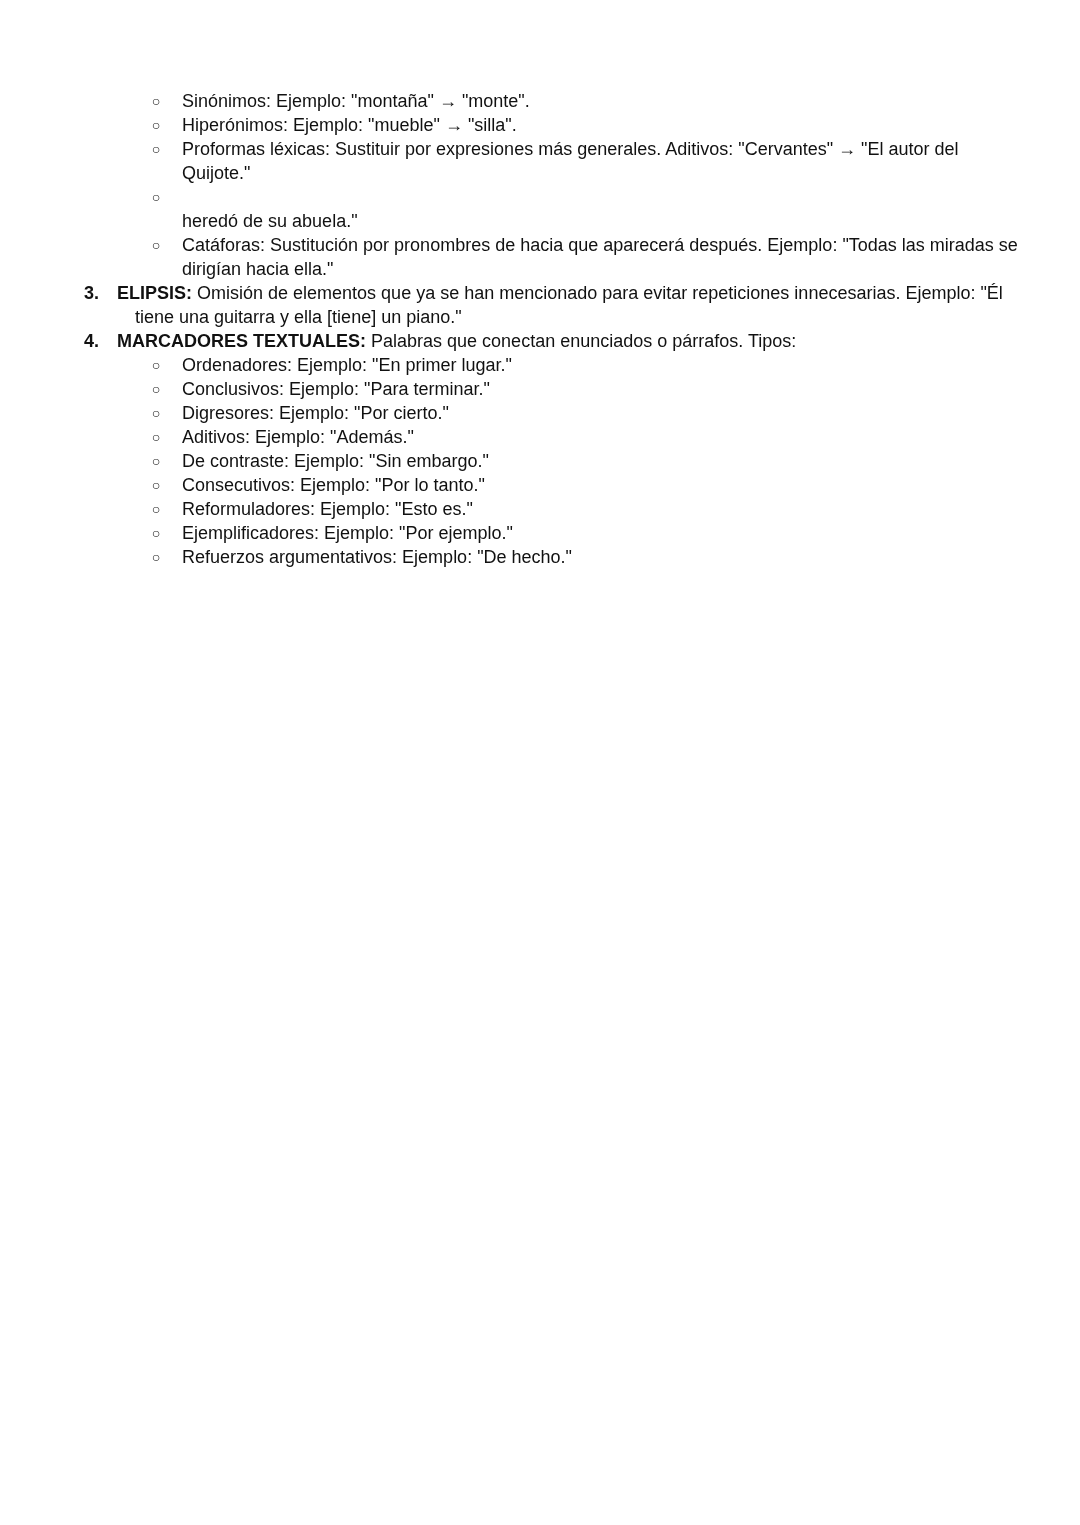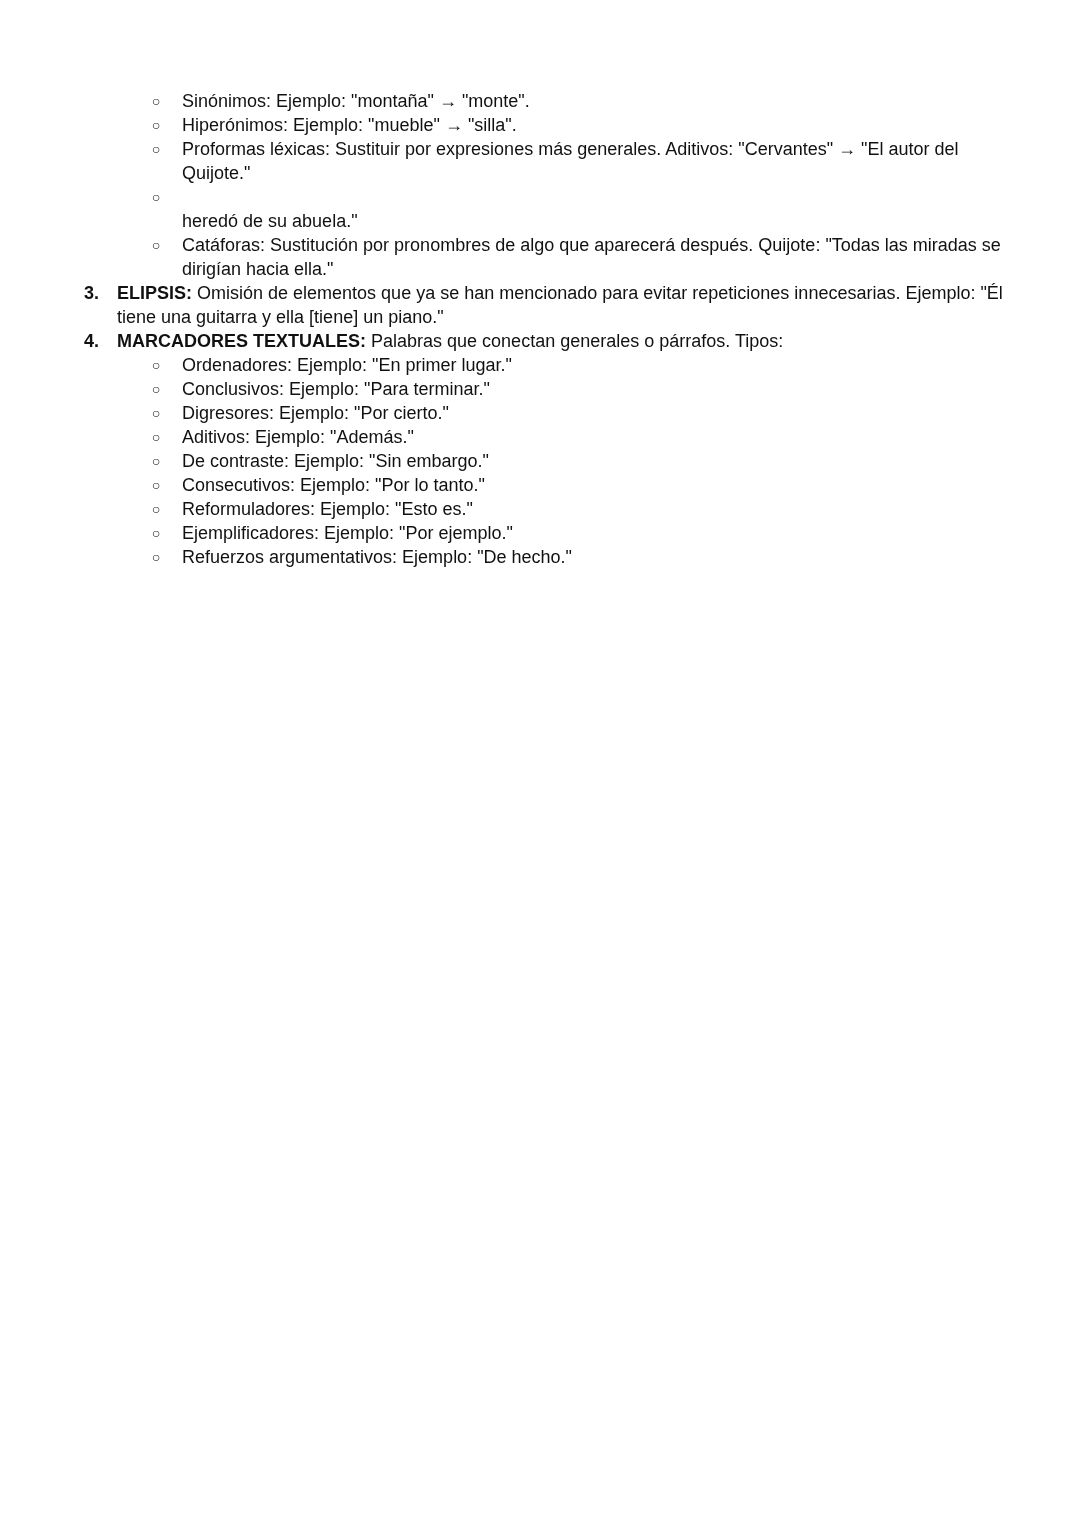--- a/index.html
+++ b/index.html
@@ -17,21 +17,21 @@
     .sub-bullet {
       position: absolute; left: 149px; top: 0;
       width: 14px; text-align: center; font-size: 14px; color: #222;
     }
     .sub-text { position: absolute; left: 182px; top: 0; }
     .num {
       position: absolute; left: 84px; top: 0; font-weight: bold;
     }
     .main-text { position: absolute; left: 117px; top: 0; }
     .cont-sub { position: absolute; left: 182px; top: 0; }
-    .cont-main { position: absolute; left: 117px; top: 0; }
+    .cont-main { position: absolute; left: 135px; top: 0; }
     b { font-weight: bold; }
   </style>
 </head>
 <body>
 
 <div class="page">
 
   <div class="line">
     <span class="sub-bullet">○</span>
     <span class="sub-text">Sinónimos: Ejemplo: "montaña" → "monte".</span>
@@ -48,37 +48,37 @@
     <span class="cont-sub">Quijote."</span>
   </div>
   <div class="line">
     <span class="sub-bullet">○</span>
   </div>
   <div class="line">
     <span class="cont-sub">heredó de su abuela."</span>
   </div>
   <div class="line">
     <span class="sub-bullet">○</span>
-    <span class="sub-text">Catáforas: Sustitución por pronombres de algo que aparecerá después. Quijote: "Todas las miradas se</span>
+    <span class="sub-text">Catáforas: Sustitución por pronombres de hacia que aparecerá después. Ejemplo: "Todas las miradas se</span>
   </div>
   <div class="line">
     <span class="cont-sub">dirigían hacia ella."</span>
   </div>
 
   <div class="line">
     <span class="num">3.</span>
     <span class="main-text"><b>ELIPSIS:</b><span style="white-space:pre"> Omisión de elementos que ya se han mencionado para evitar repeticiones innecesarias. Ejemplo: "Él</span></span>
   </div>
   <div class="line">
     <span class="cont-main">tiene una guitarra y ella [tiene] un piano."</span>
   </div>
 
   <div class="line">
     <span class="num">4.</span>
-    <span class="main-text"><b>MARCADORES TEXTUALES:</b><span style="white-space:pre"> Palabras que conectan generales o párrafos. Tipos:</span></span>
+    <span class="main-text"><b>MARCADORES TEXTUALES:</b><span style="white-space:pre"> Palabras que conectan enunciados o párrafos. Tipos:</span></span>
   </div>
 
   <div class="line">
     <span class="sub-bullet">○</span>
     <span class="sub-text">Ordenadores: Ejemplo: "En primer lugar."</span>
   </div>
   <div class="line">
     <span class="sub-bullet">○</span>
     <span class="sub-text">Conclusivos: Ejemplo: "Para terminar."</span>
   </div>

